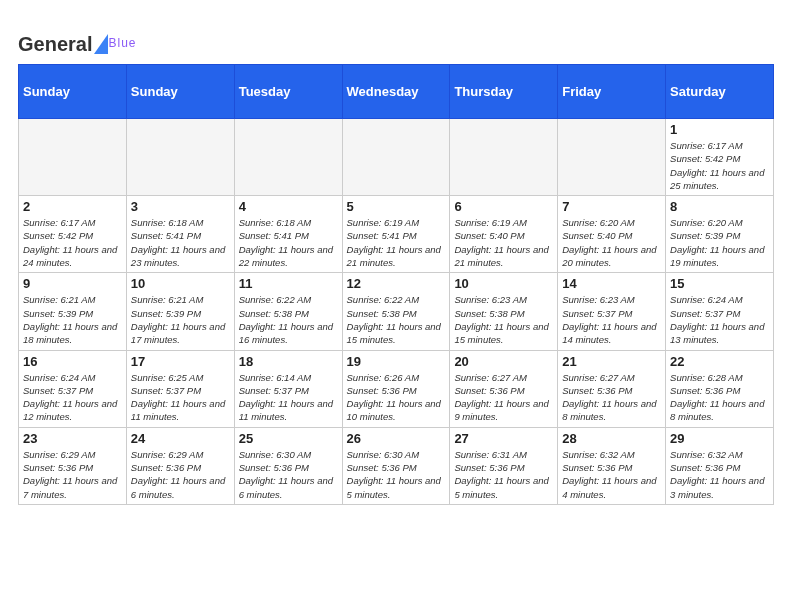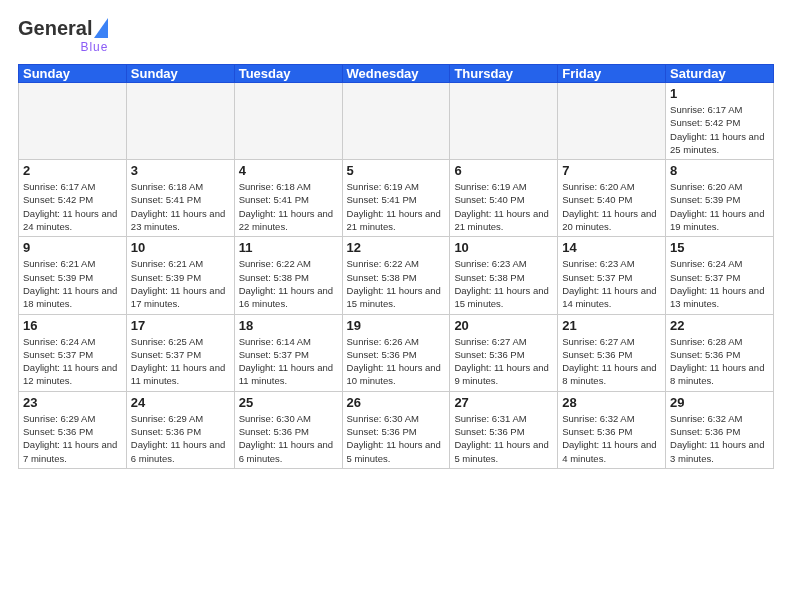--- a/index.html
+++ b/index.html
@@ -16,22 +16,23 @@
       padding: 18px 18px 10px 18px;
     }
     .header {
       display: flex;
       justify-content: space-between;
       align-items: flex-start;
       margin-bottom: 10px;
     }
     .logo {
       display: flex;
-      flex-direction: column;
-      align-items: flex-end;
+      flex-direction: row;
+      align-items: flex-start;
+      margin-top: 16px;
     }
     .logo-text {
       font-size: 20px;
       font-weight: bold;
       color: #333;
       line-height: 1;
     }
     .logo-triangle {
       width: 0;
       height: 0;
@@ -68,21 +69,21 @@
     .calendar {
       width: 100%;
       border-collapse: collapse;
       border: 1px solid #ccc;
     }
     .calendar th {
       background: #2563eb;
       color: #fff;
       font-size: 13px;
       font-weight: bold;
-      padding: 1px 4px;
+      padding: 19px 4px;
       text-align: left;
       border: 1px solid #1d4ed8;
     }
     .calendar td {
       vertical-align: top;
       border: 1px solid #ccc;
       padding: 3px 4px;
       width: calc(100% / 7);
       min-height: 80px;
       background: #fff;
@@ -94,20 +95,21 @@
       font-size: 13px;
       font-weight: bold;
       color: #222;
       display: block;
       margin-bottom: 2px;
     }
     .day-info {
       font-size: 9.5px;
       color: #333;
       line-height: 1.4;
+      font-style: italic;
     }
     .last-row td {
       min-height: 60px;
     }
   </style>
 </head>
 <body>
 
 <div class="page">
   <div class="header">

